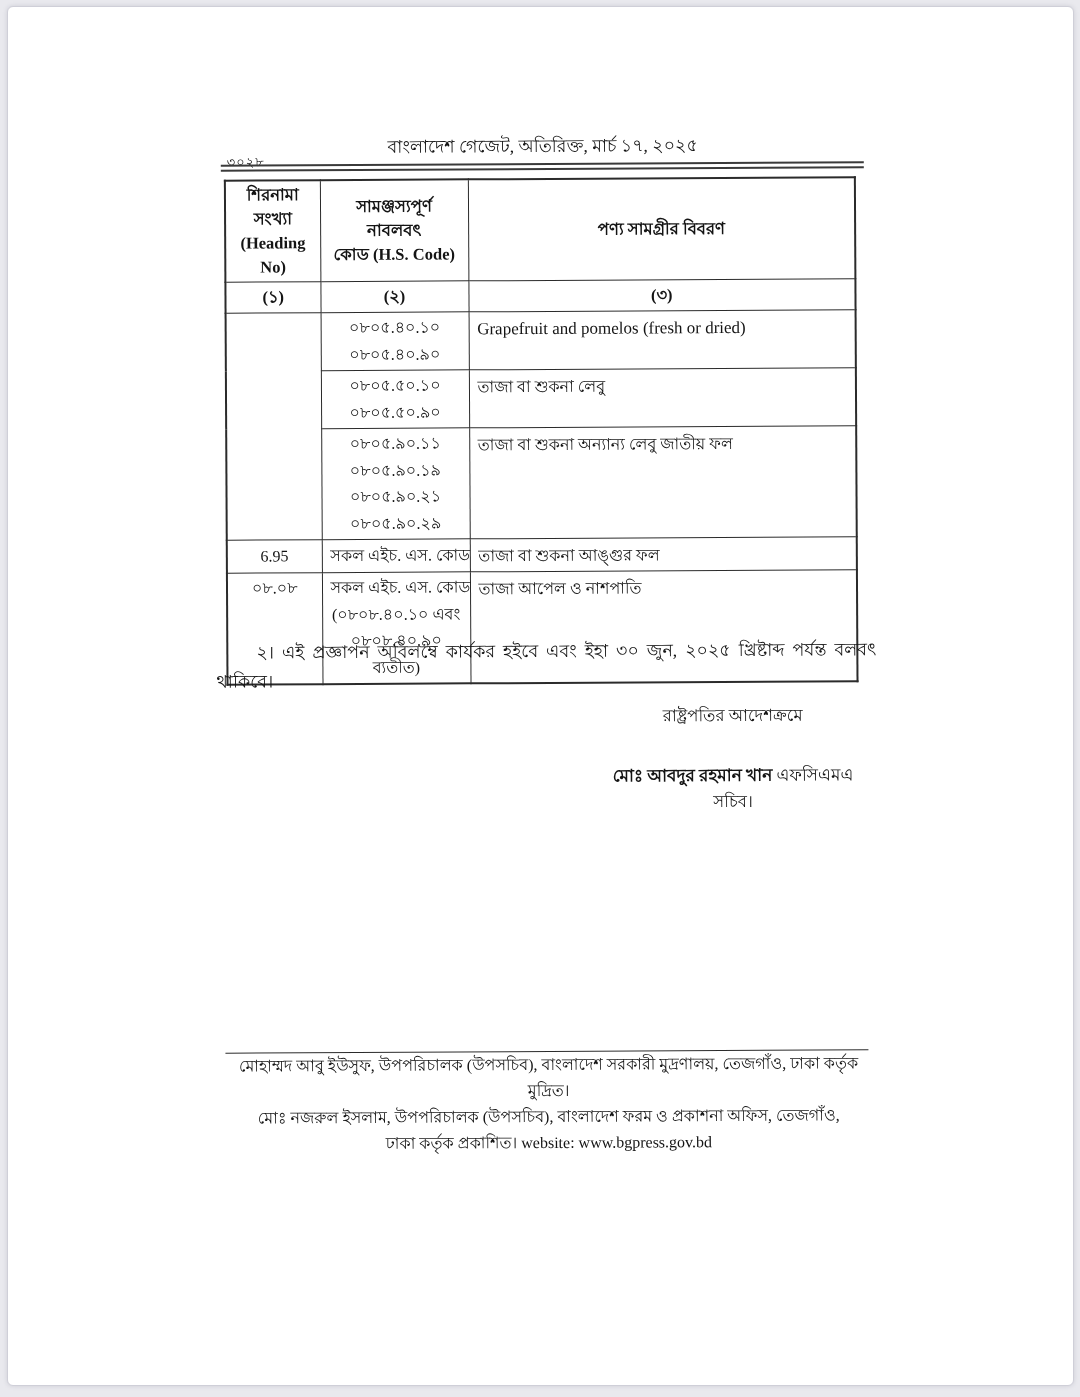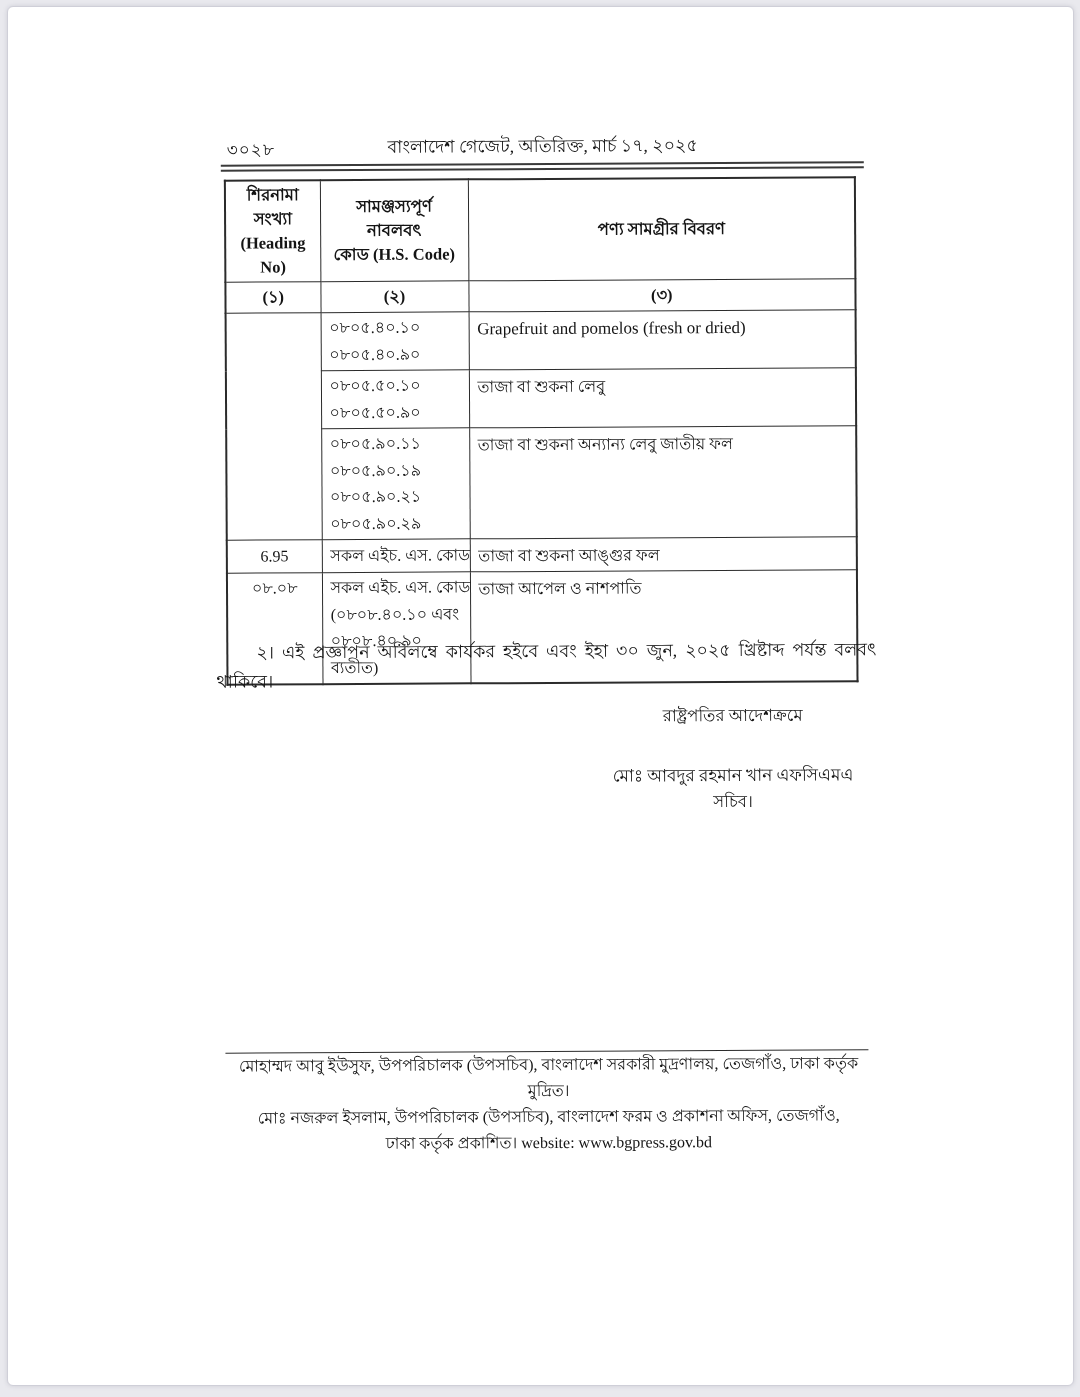--- a/index.html
+++ b/index.html
@@ -24,22 +24,22 @@
     transform: rotate(-0.3deg);
     transform-origin: 50% 42%;
   }
 
   
   .page-header {
     position: absolute; left: 208px; top: 126px; width: 658px;
     height: 26px;
   }
   .page-no {
-    position: absolute; left: 13px; top: 2px;
-    font-size: 17px; letter-spacing: 1px;
+    position: absolute; left: 13px; top: 18px;
+    font-size: 13px; letter-spacing: 1px;
   }
   .gazette-title {
     position: absolute; left: 0; right: 0; top: 0;
     text-align: center; font-size: 17.5px;
   }
   .double-rule {
     position: absolute; left: 215px; top: 156px; width: 643px;
     height: 3px;
     border-top: 2px solid #3a3a3a;
     border-bottom: 2px solid #3a3a3a;
@@ -61,21 +61,21 @@
     font-size: 16px;
     line-height: 26px;
   }
   table.hs { border: 2px solid #2b2b2b; }
   td.center { text-align: center; }
   td.vmid   { vertical-align: middle; }
   .th-bn { font-weight: bold; font-size: 16.5px; line-height: 24px; text-align: center; }
   .th-en { font-weight: bold; font-size: 16.5px; line-height: 24px; text-align: center; }
   tr.head-row td   { height: 50px; vertical-align: middle; }
   tr.index-row td  { height: 26px; font-weight: bold; text-align: center; vertical-align: middle; font-size: 16.5px; }
-  .code-line { text-align: left; line-height: 26.5px; white-space: nowrap; }
+  .code-line { text-align: center; line-height: 26.5px; white-space: nowrap; }
   .desc { line-height: 26px; padding-top: 2px; }
   .desc-en { font-size: 17px; }
   tr.r1 td { height: 50px; }
   tr.r2 td { height: 50px; }
   tr.r3 td { height: 96px; }
   tr.r4 td { height: 28px; vertical-align: middle; }
   tr.r5 td { height: 100px; }
 
   
   .clause {
@@ -85,21 +85,21 @@
     word-spacing: 2px;
   }
 
   
   .sig-block {
     position: absolute; left: 588px; top: 699px; width: 272px;
     text-align: center;
   }
   .sig-order { font-size: 16.5px; line-height: 22px; margin-bottom: 37px; }
   .sig-name  { font-size: 17px; line-height: 24px; }
-  .sig-name .bold { font-weight: normal; }
+  .sig-name .bold { font-weight: bold; }
   .sig-desig { font-size: 16.5px; line-height: 24px; margin-top: 2px; }
 
   
   .footer {
     position: absolute; left: 208px; top: 1044px; width: 660px;
   }
   .footer-rule {
     margin-left: 7px;
     width: 643px; border-top: 1.8px solid #2b2b2b;
   }

